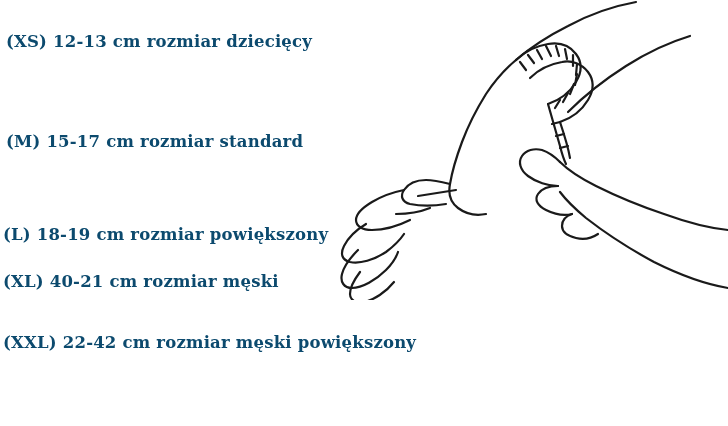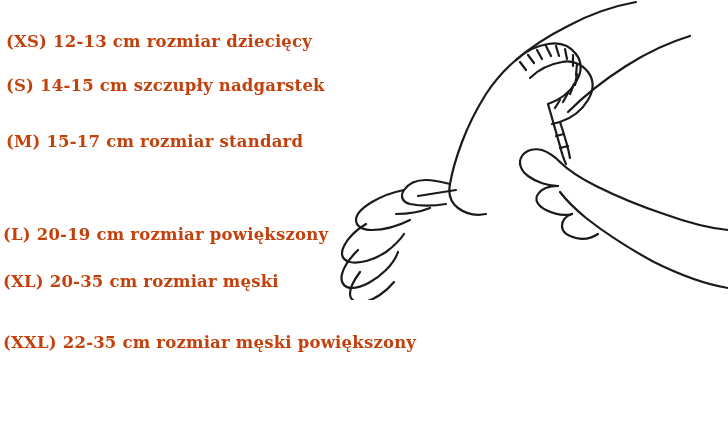--- a/index.html
+++ b/index.html
@@ -21,43 +21,42 @@
     width: 728px;
     height: 426px;
   }
   .size-line {
     position: absolute;
     white-space: nowrap;
     font-family: "DejaVu Serif", serif;
     font-weight: bold;
     font-size: 16.5px;
     letter-spacing: 0.2px;
-    color: #c2410c;
+    color: #0c4a6e;
     line-height: 1;
   }
   #illustration {
     position: absolute;
     left: 268px;
     top: 0px;
     width: 460px;
     height: 300px;
     pointer-events: none;
   }
 </style>
 </head>
 <body>
 
 <div id="stage">
 
   <div class="size-line" style="left:6px; top:34px;">(XS) 12-13 cm rozmiar dziecięcy</div>
-  <div class="size-line" style="left:6px; top:78px;">(S) 14-15 cm szczupły nadgarstek</div>
   <div class="size-line" style="left:6px; top:134px;">(M) 15-17 cm rozmiar standard</div>
-  <div class="size-line" style="left:3px; top:227px;">(L) 20-19 cm rozmiar powiększony</div>
-  <div class="size-line" style="left:3px; top:274px;">(XL) 20-35 cm rozmiar męski</div>
-  <div class="size-line" style="left:3px; top:335px;">(XXL) 22-35 cm rozmiar męski powiększony</div>
+  <div class="size-line" style="left:3px; top:227px;">(L) 18-19 cm rozmiar powiększony</div>
+  <div class="size-line" style="left:3px; top:274px;">(XL) 40-21 cm rozmiar męski</div>
+  <div class="size-line" style="left:3px; top:335px;">(XXL) 22-42 cm rozmiar męski powiększony</div>
 
   <svg id="illustration" viewBox="0 0 460 300" xmlns="http://www.w3.org/2000/svg">
     <g fill="none" stroke="#1a1a1a" stroke-width="2.2" stroke-linecap="round" stroke-linejoin="round">
 
       <path d="M248,60 C 236,70 226,82 218,94 C 208,110 200,126 194,142 C 188,158 184,172 182,184
                C 180,194 182,202 190,208 C 198,214 208,216 218,214"></path>
 
       <path d="M182,184 C 174,182 166,180 158,180 C 148,180 140,184 136,190
                C 132,196 134,202 142,204 C 152,206 166,206 178,204"></path>
 

